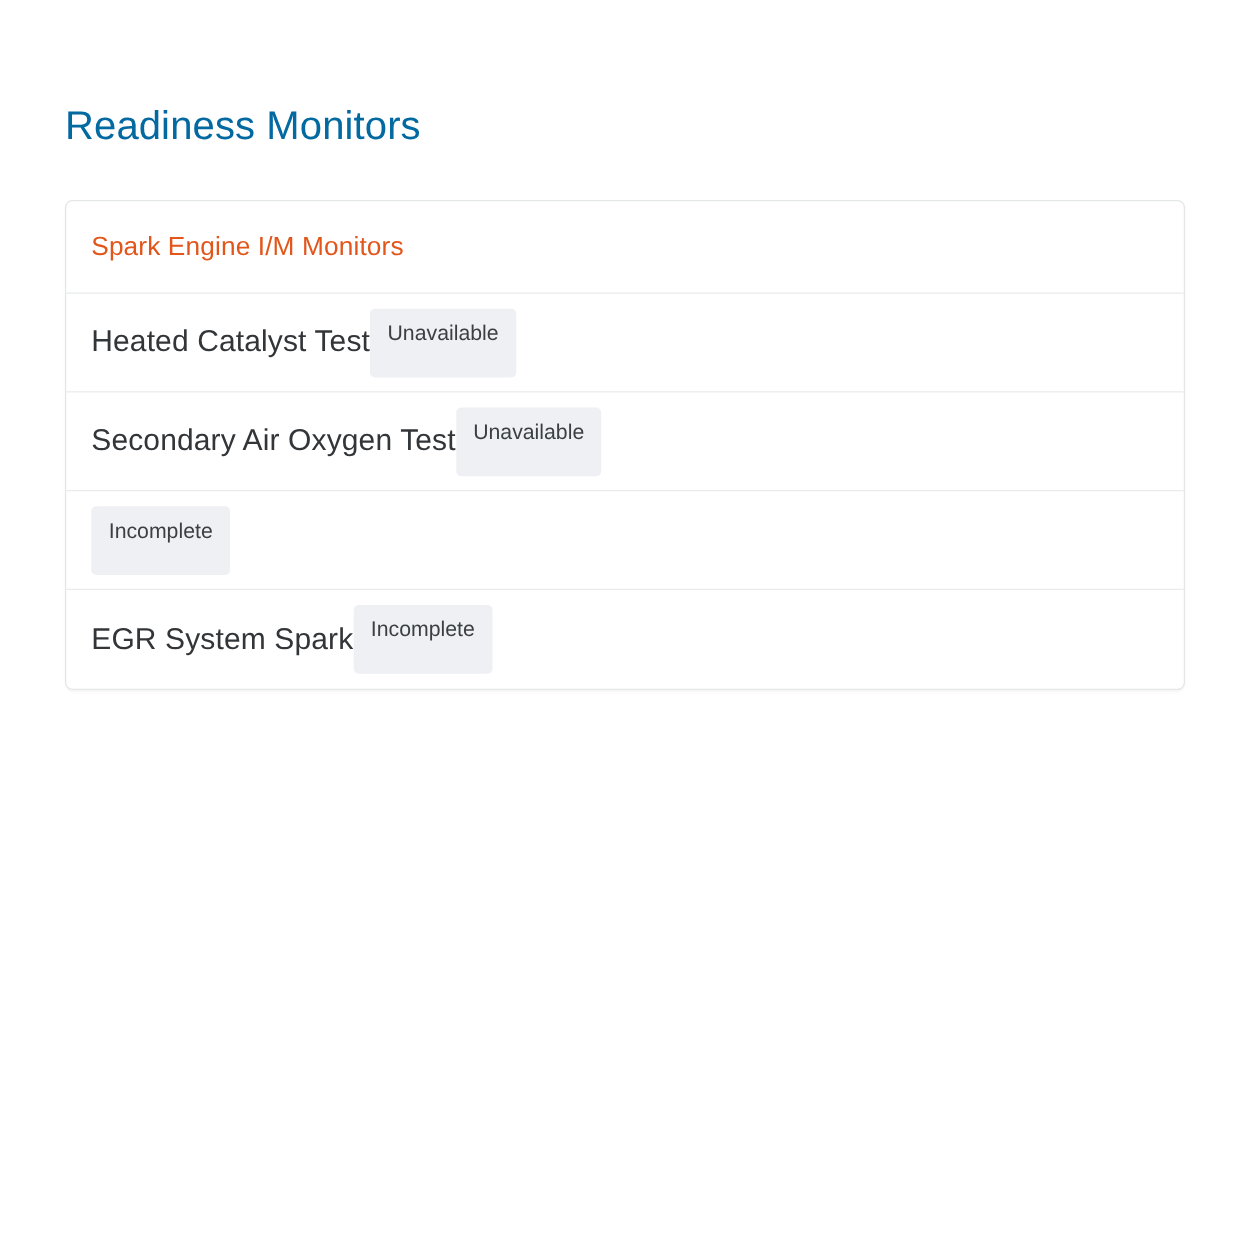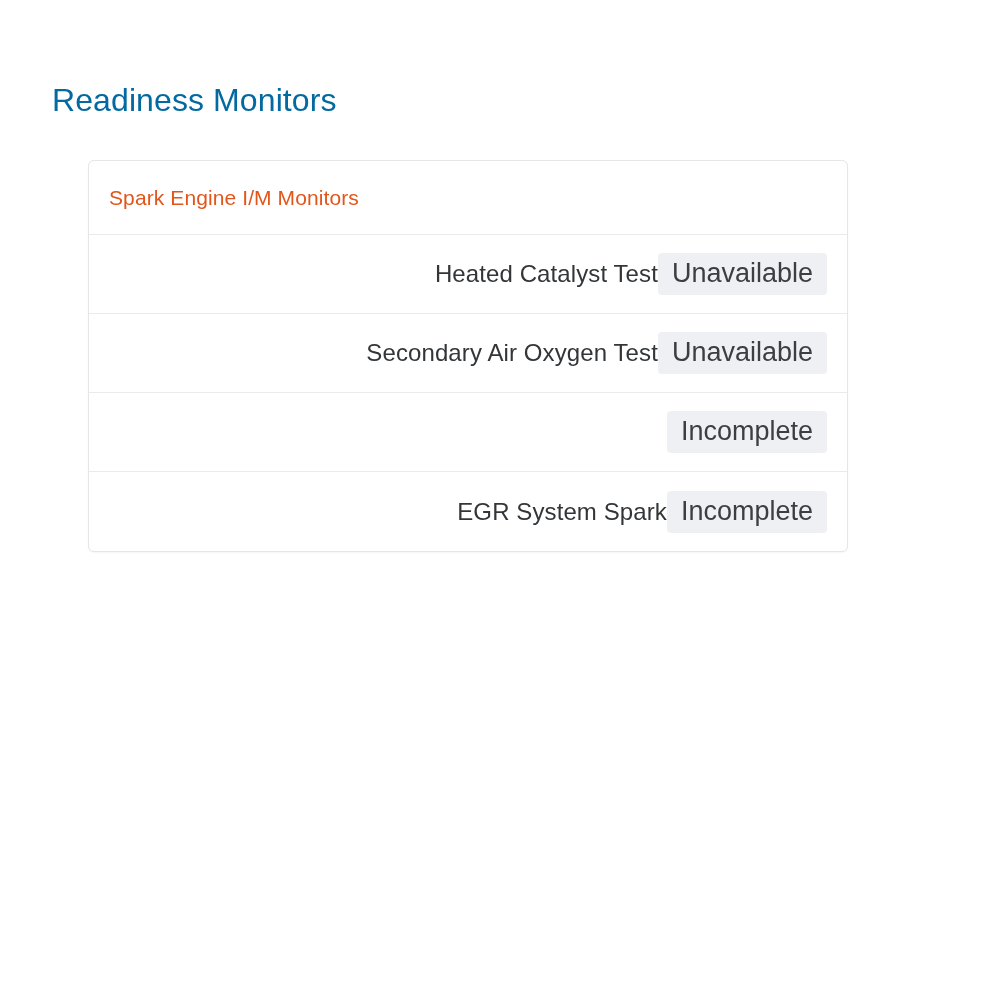--- a/index.html
+++ b/index.html
@@ -28,28 +28,27 @@
     font-weight: 400;
     color: #0369a1;
     letter-spacing: 0.1px;
     line-height: 42px;
   }
 
   .card {
     position: absolute;
     left: 52px;
     top: 160px;
-    width: 760px;
+    width: 896px;
     background: #ffffff;
     border: 1px solid #e4e6e8;
     border-radius: 6px;
     box-shadow: 0 1px 2px rgba(0,0,0,0.04);
     overflow: hidden;
     box-sizing: border-box;
-    margin-left: 36px;
   }
 
   .card-header {
     height: 74px;
     display: flex;
     align-items: center;
     padding: 0 20px;
     border-bottom: 1px solid #e9ebec;
     box-sizing: border-box;
   }
@@ -58,43 +57,43 @@
     font-size: 21px;
     color: #e2561b;
     font-weight: 400;
     letter-spacing: 0.1px;
   }
 
   .row {
     height: 79px;
     display: flex;
     align-items: center;
-    justify-content: flex-end;
+    justify-content: flex-start;
     padding: 0 20px;
     border-bottom: 1px solid #e9ebec;
     box-sizing: border-box;
   }
 
   .row:last-child {
     border-bottom: none;
   }
 
   .row-label {
     font-size: 24px;
     color: #333639;
     font-weight: 400;
     letter-spacing: 0.1px;
   }
 
   .row-badge {
-    font-size: 27px;
+    font-size: 17px;
     color: #3b3f42;
     background: #eef0f3;
     border-radius: 4px;
-    padding: 9px 14px 11px 14px;
+    padding: 9px 14px 24px 14px;
     line-height: 22px;
     white-space: nowrap;
   }
 </style>
 </head>
 <body>
 
 <div class="page">
 
   <h1 class="page-title">Readiness Monitors</h1>

